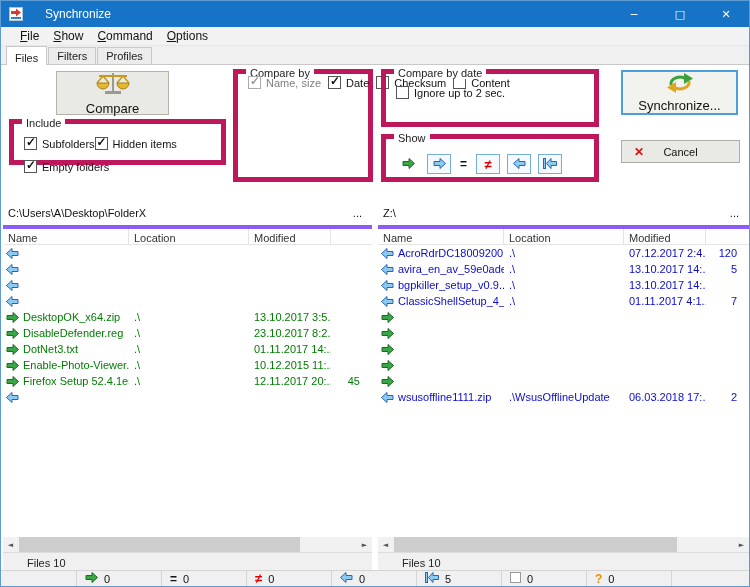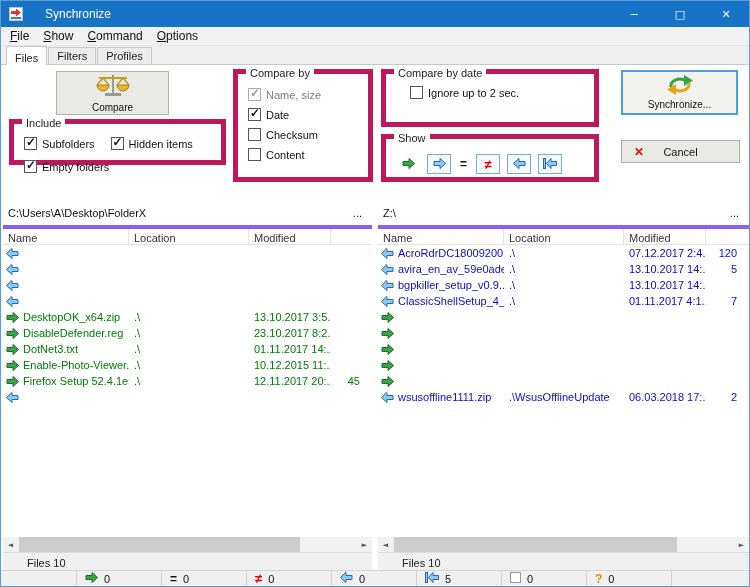--- a/index.html
+++ b/index.html
@@ -3,50 +3,50 @@
 <meta charset="utf-8">
 <style>
 *{margin:0;padding:0;box-sizing:border-box}
 body{width:750px;height:587px;font-family:"Liberation Sans",sans-serif}
 .window{position:relative;width:750px;height:587px;background:#fff;border:1px solid #5e9bd3;overflow:hidden}
 .titlebar{position:absolute;top:0;left:0;right:0;height:26px;background:#1673c5;display:flex;align-items:center}
 .appicon{margin-left:7px;display:flex}
 .title{color:#fff;font-size:12px;margin-left:21px}
 .winbtns{margin-left:auto;display:flex;height:100%}
 .winbtn{width:46px;display:flex;align-items:center;justify-content:center;color:#fff;font-size:11px;font-family:"DejaVu Sans",sans-serif}
-.menubar{position:absolute;top:26px;left:0;width:100%;height:19px;background:#f2f2f2;border-bottom:1px solid #e6e6e6;display:flex;align-items:center;font-size:12px;color:#111;padding-left:2px}
+.menubar{position:absolute;top:26px;left:0;width:100%;height:19px;background:#f2f2f2;border-bottom:1px solid #e6e6e6;display:flex;align-items:center;font-size:12px;color:#111;padding-left:12px}
 .menuitem{display:inline-block;padding:1px 7px}
 .menuitem::first-letter{text-decoration:underline}
 .tabbar{position:absolute;top:45px;left:0;width:100%;height:19px;background:#f0f0f0;display:flex;align-items:flex-end;padding-left:5px;border-bottom:1px solid #c9c9c9}
 .tab{font-size:11px;height:17px;padding:2px 8px 0;background:#ececec;border:1px solid #c9c9c9;border-bottom:none;margin-right:1px;color:#222}
 .tab.active{background:#fff;height:19px;margin-bottom:-1px;padding-top:5px}
 .main{position:absolute;top:64px;left:0;right:0;bottom:16px;background:#fff}
 button{font-family:inherit;border:none;background:none;padding:0;font-size:inherit;color:inherit}
-.bigbtn{position:absolute;display:flex;flex-direction:column;align-items:center;justify-content:center;gap:2px;font-size:10px;color:#111}
+.bigbtn{position:absolute;display:flex;flex-direction:column;align-items:center;justify-content:center;gap:2px;font-size:13px;color:#111}
 .comparebtn{left:55px;top:6px;width:113px;height:44px;background:#e9e9e5;border:1px solid #b3b3aa}
 .syncbtn{left:620px;top:5px;width:117px;height:45px;background:#f2f2ee;border:2px solid #4aa0de}
 .cancelbtn{position:absolute;left:620px;top:75px;width:119px;height:23px;background:#e9e9e5;border:1px solid #adada5;display:flex;align-items:center;justify-content:center;font-size:11px;color:#111}
 .cancelx::before{content:"\2715"}
 .cancelx{position:absolute;left:12px;color:#dd1111;font-weight:bold;font-size:12px;line-height:1}
 .group{position:absolute;border:5px solid #be185d}
 .glabel{position:absolute;top:-7px;left:8px;background:#fff;padding:0 4px;font-size:11px;color:#222}
 .g-include{left:8px;top:54px;width:217px;height:46px}
 .g-compareby{left:232px;top:4px;width:140px;height:113px}
 .g-comparedate{left:380px;top:4px;width:218px;height:58px}
 .g-show{left:380px;top:69px;width:218px;height:48px}
 .cbrow{display:inline-flex;align-items:center;gap:5px;font-size:11px;color:#111;white-space:nowrap}
 .cbrow.disabled{color:#7e7e7e}
 .cb{width:13px;height:13px;border:1px solid #555;background:#fff;display:inline-block;position:relative;flex:none}
 .cb.checked::after{content:"\2713";position:absolute;left:1px;top:-3px;font-size:12px;font-weight:bold;color:#111}
 .cb.disabled{border-color:#ababab}
 .cb.disabled.checked::after{color:#9b9b9b}
-.inc-row1{position:absolute;left:10px;top:13px;display:flex;gap:16px}
+.inc-row1{position:absolute;left:10px;top:13px;display:flex;}
 .inc-row2{position:absolute;left:10px;top:35px}
-.vstack{position:absolute;left:10px;top:14px;display:flex;flex-direction:column;gap:7px}
-.date-stack{position:absolute;left:24px;top:12px;display:flex;flex-direction:column;gap:9px}
+.vstack{position:absolute;left:10px;top:2px;display:flex;flex-direction:row;gap:7px}
+.date-stack{position:absolute;left:10px;top:12px;display:flex;flex-direction:column;gap:9px}
 .showrow{position:absolute;left:10px;top:15px;display:flex;align-items:center;gap:7px}
 .sbtn{width:24px;height:20px;display:flex;align-items:center;justify-content:center;background:transparent}
 .sbtn.boxed{border:1px solid #74aedd;background:#f4fafe}
 .eqlabel{font-size:12px;font-weight:bold;color:#111;margin:0 2px}
 .tglyph{font-weight:bold;font-size:12px;line-height:1}
 .tglyph.eq{color:#111}
 .tglyph.neq{color:#dd0000;font-size:13px}
 .tglyph.q{color:#ef8c00}
 .tglyph.cbx{display:inline-block;width:11px;height:11px;border:1px solid #999;background:#fff}
 .pane{position:absolute;top:136px;height:371px;display:flex;flex-direction:column;background:#fff}

